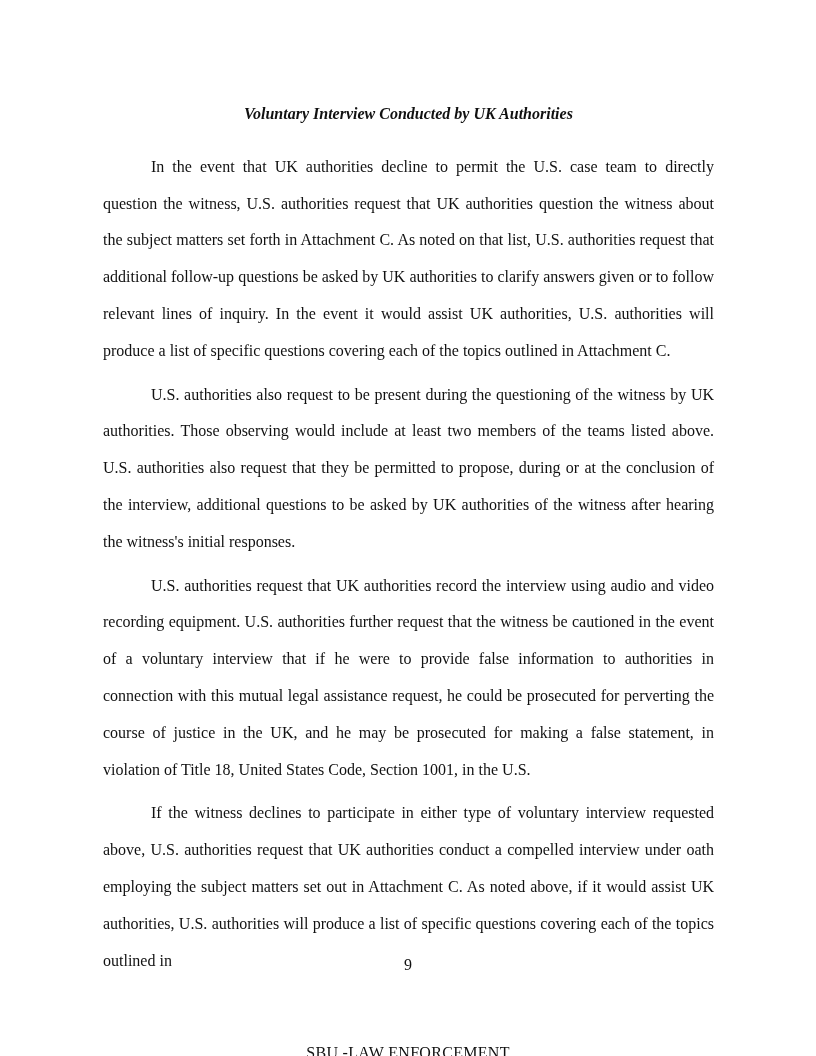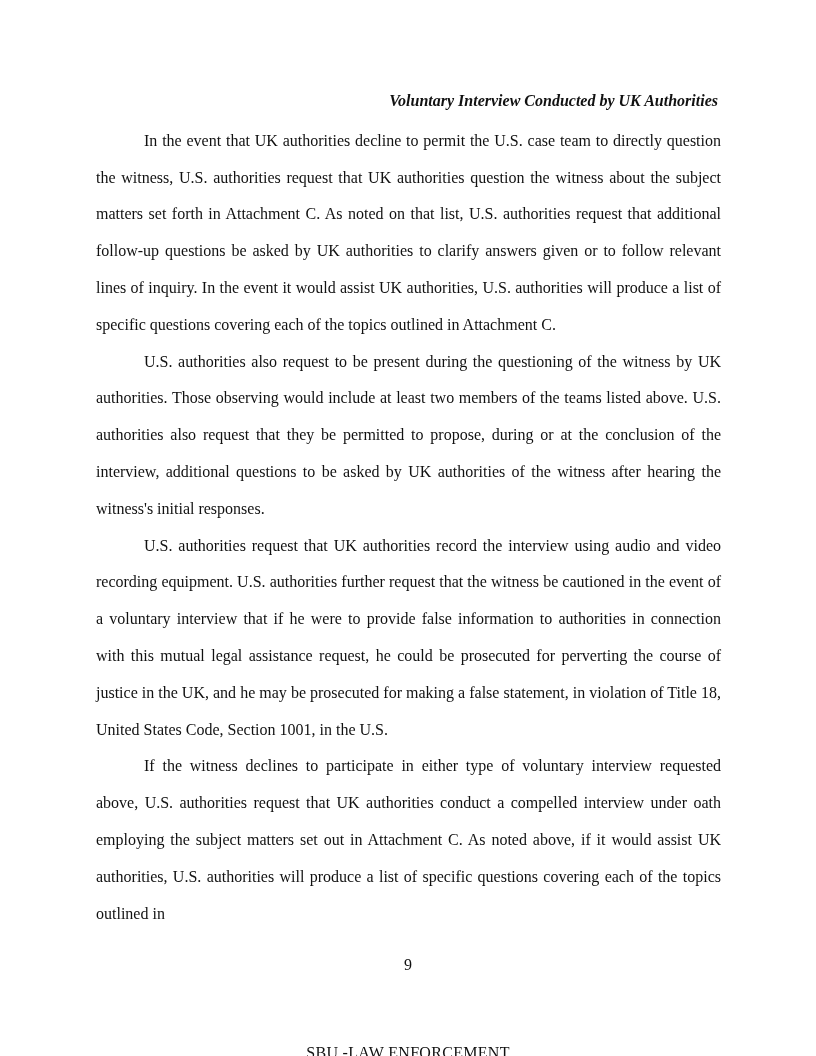--- a/index.html
+++ b/index.html
@@ -19,28 +19,28 @@
   .content {
     position: absolute;
     left: 96px;
     top: 80px;
     width: 625px;
     font-size: 16px;
     line-height: 36.8px;
     text-align: justify;
   }
   .section-heading {
-    margin: 3px;
+    margin: 16px;
     font-size: 16px;
     font-weight: 700;
     font-style: italic;
-    text-align: right;
+    text-align: center;
   }
   .body-paragraph {
-    margin: 0;
+    margin: 7px;
     text-indent: 48px;
     text-align: justify;
   }
   .page-number {
     position: absolute;
     top: 956px;
     left: 0;
     width: 100%;
     text-align: center;
     font-size: 16px;

